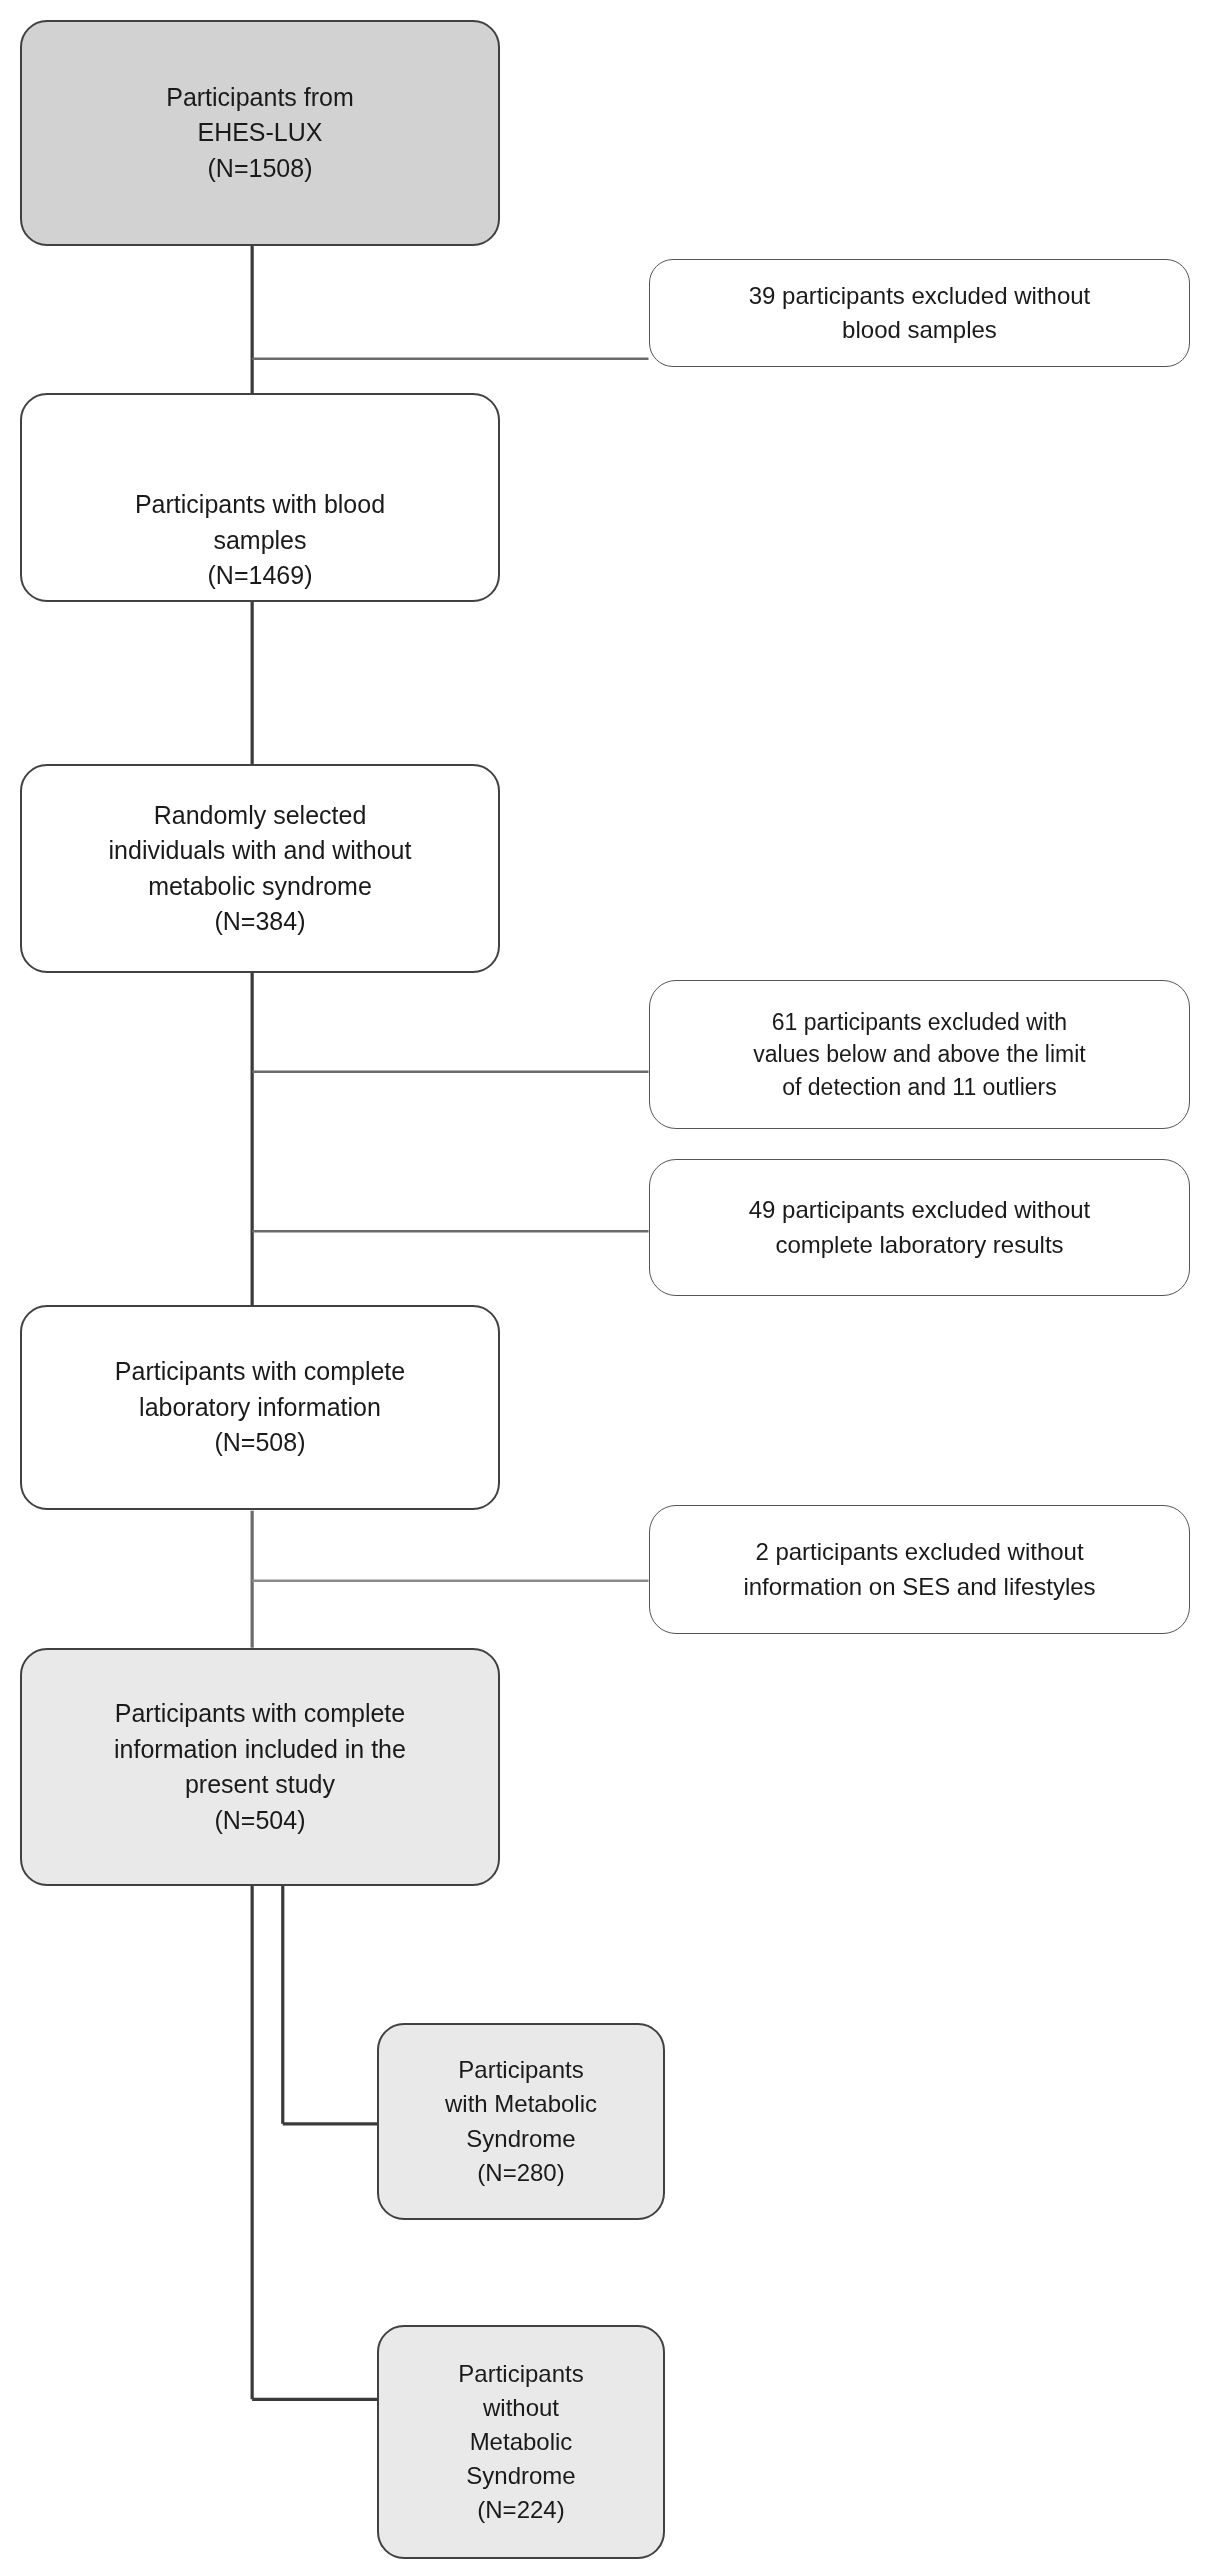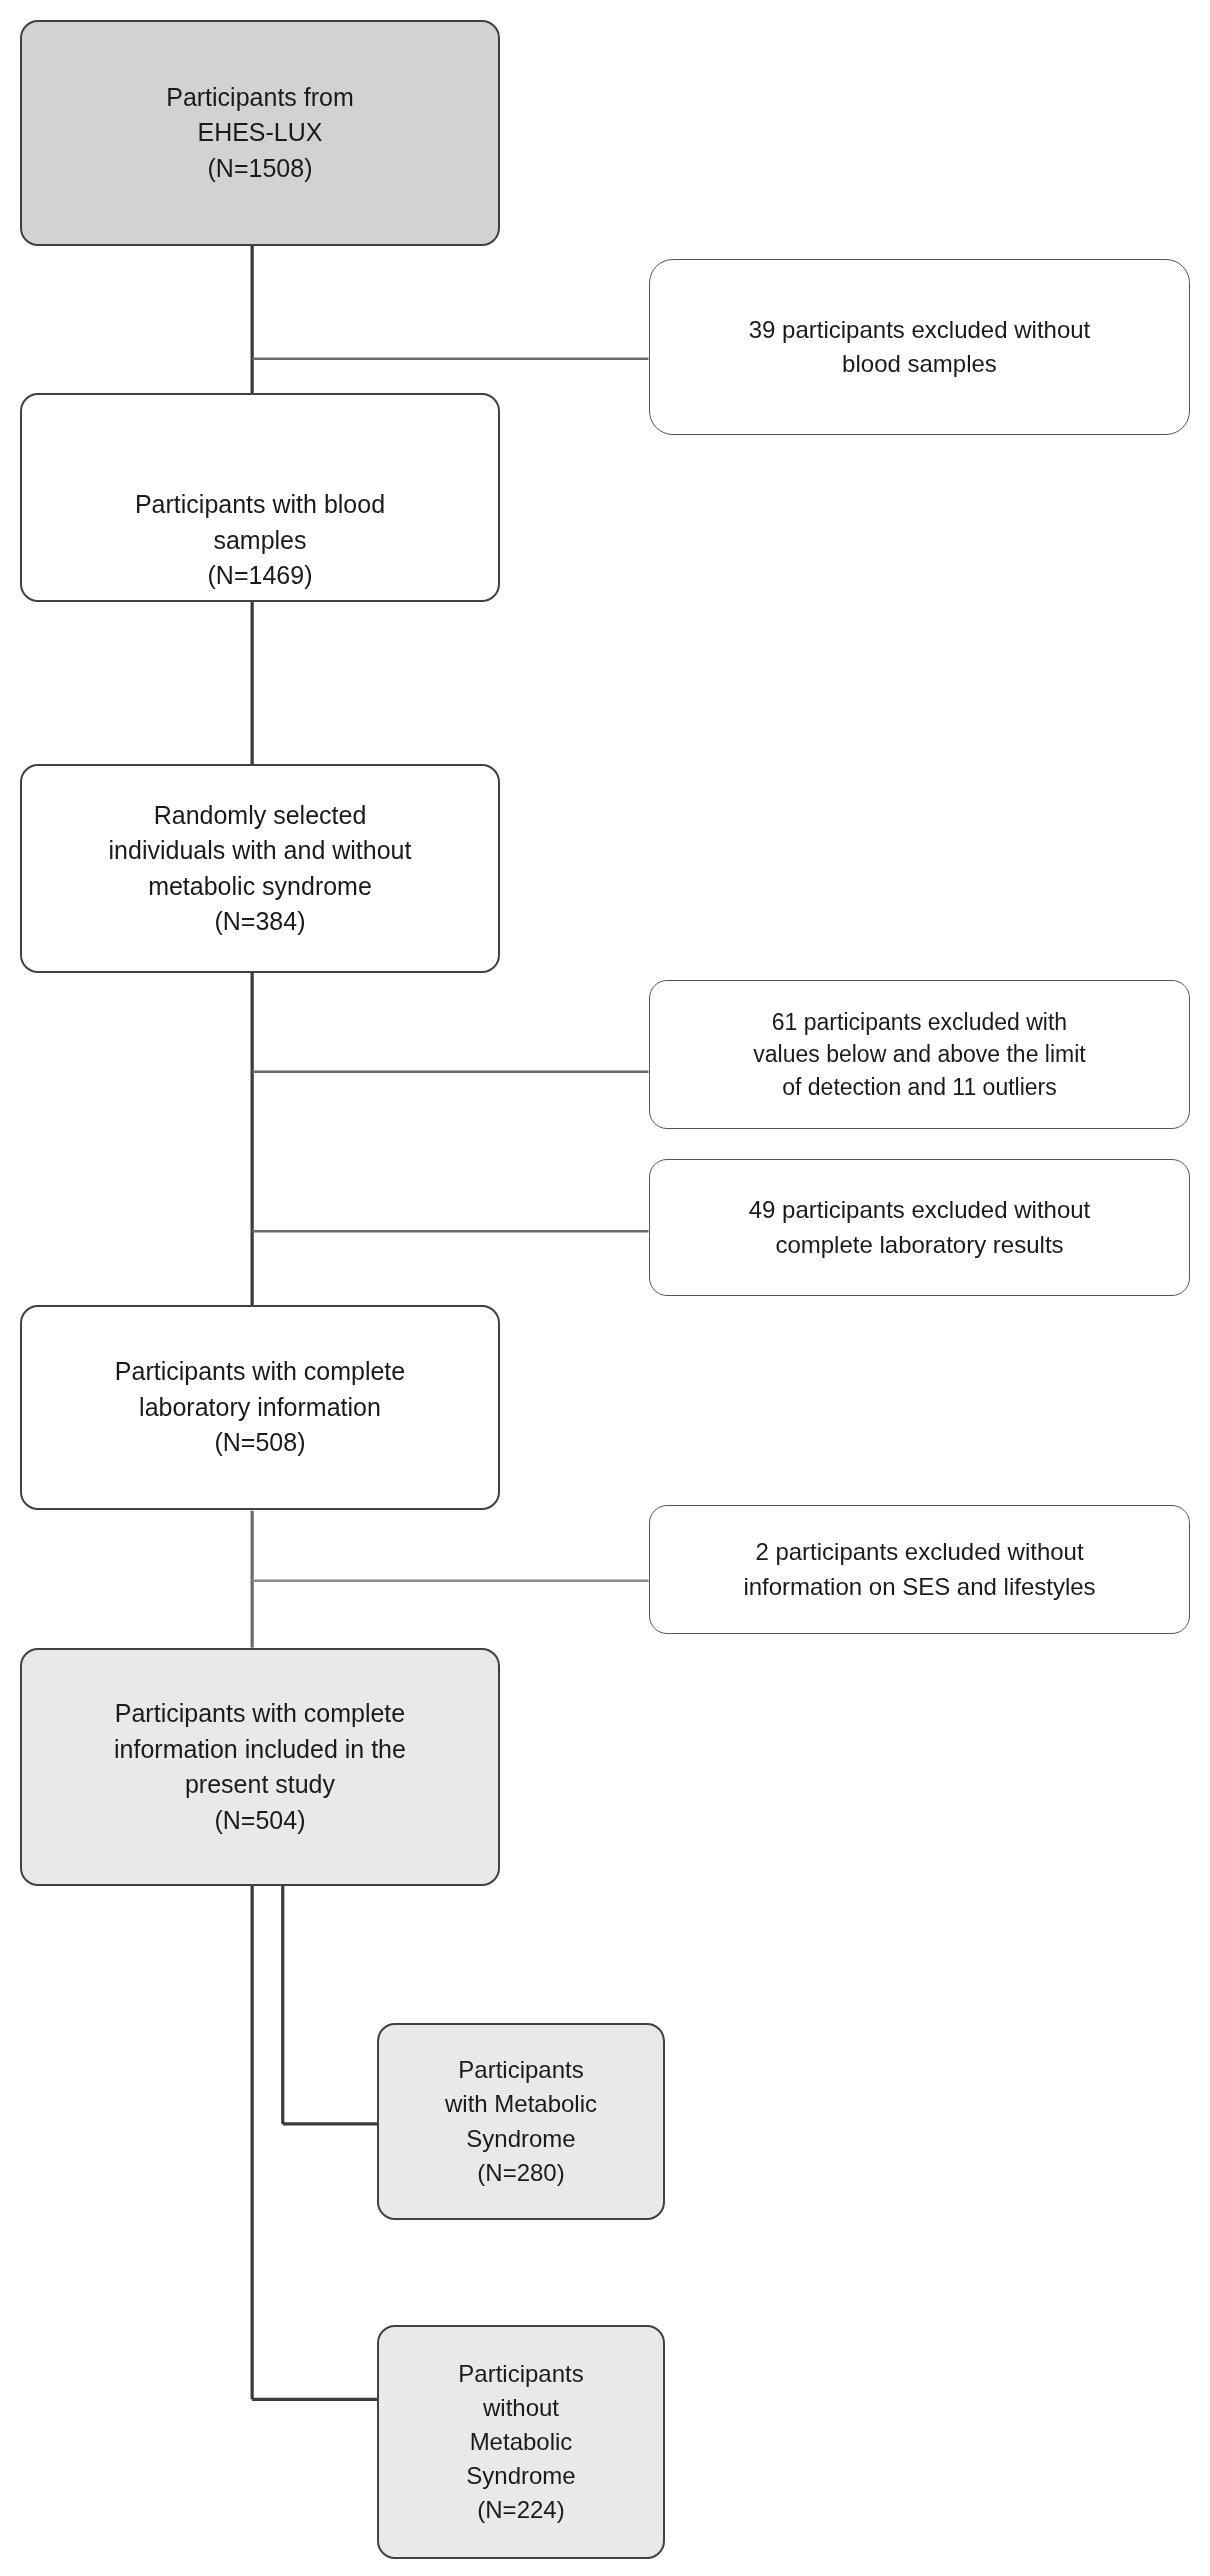--- a/index.html
+++ b/index.html
@@ -25,21 +25,21 @@
     top: 0;
     width: 1210px;
     height: 2576px;
     pointer-events: none;
   }
   
   .node {
     position: absolute;
     box-sizing: border-box;
     border: 2.4px solid #414141;
-    border-radius: 18px;
+    border-radius: 27px;
     display: flex;
     align-items: center;
     justify-content: center;
     text-align: center;
     color: #1a1a1a;
     line-height: 1.42;
     padding: 6.4px 11.3px;
   }
   .node .node-text {
     display: block;
@@ -54,21 +54,21 @@
   .node.plain {
     background: #ffffff;
   }
   .node.thin {
     border-width: 1.6px;
     border-color: #555555;
   }
 
   
   #node-source      { left: 20px;  top: 20px;   width: 480px; height: 226px; font-size: 25px; }
-  #node-excl-blood  { left: 649px; top: 259px;  width: 541px; height: 176px; font-size: 24px; border-radius: 24px; }
+  #node-excl-blood  { left: 649px; top: 259px;  width: 541px; height: 108px; font-size: 24px; border-radius: 24px; }
   #node-blood       { left: 20px;  top: 393px;  width: 480px; height: 209px; font-size: 25px; align-items: flex-end; }
   #node-random      { left: 20px;  top: 764px;  width: 480px; height: 209px; font-size: 25px; }
   #node-excl-lod    { left: 649px; top: 980px; width: 541px; height: 149px; font-size: 23px; }
   #node-excl-lab    { left: 649px; top: 1159px; width: 541px; height: 137px; font-size: 24px; }
   #node-complete-lab{ left: 20px;  top: 1305px; width: 480px; height: 205px; font-size: 25px; }
   #node-excl-ses    { left: 649px; top: 1505px; width: 541px; height: 129px; font-size: 24px; }
   #node-included    { left: 20px;  top: 1648px; width: 480px; height: 238px; font-size: 25px; }
   #node-mets-yes    { left: 377px; top: 2023px; width: 288px; height: 197px; font-size: 24px; }
   #node-mets-no     { left: 377px; top: 2325px; width: 288px; height: 234px; font-size: 24px; }
 </style>

